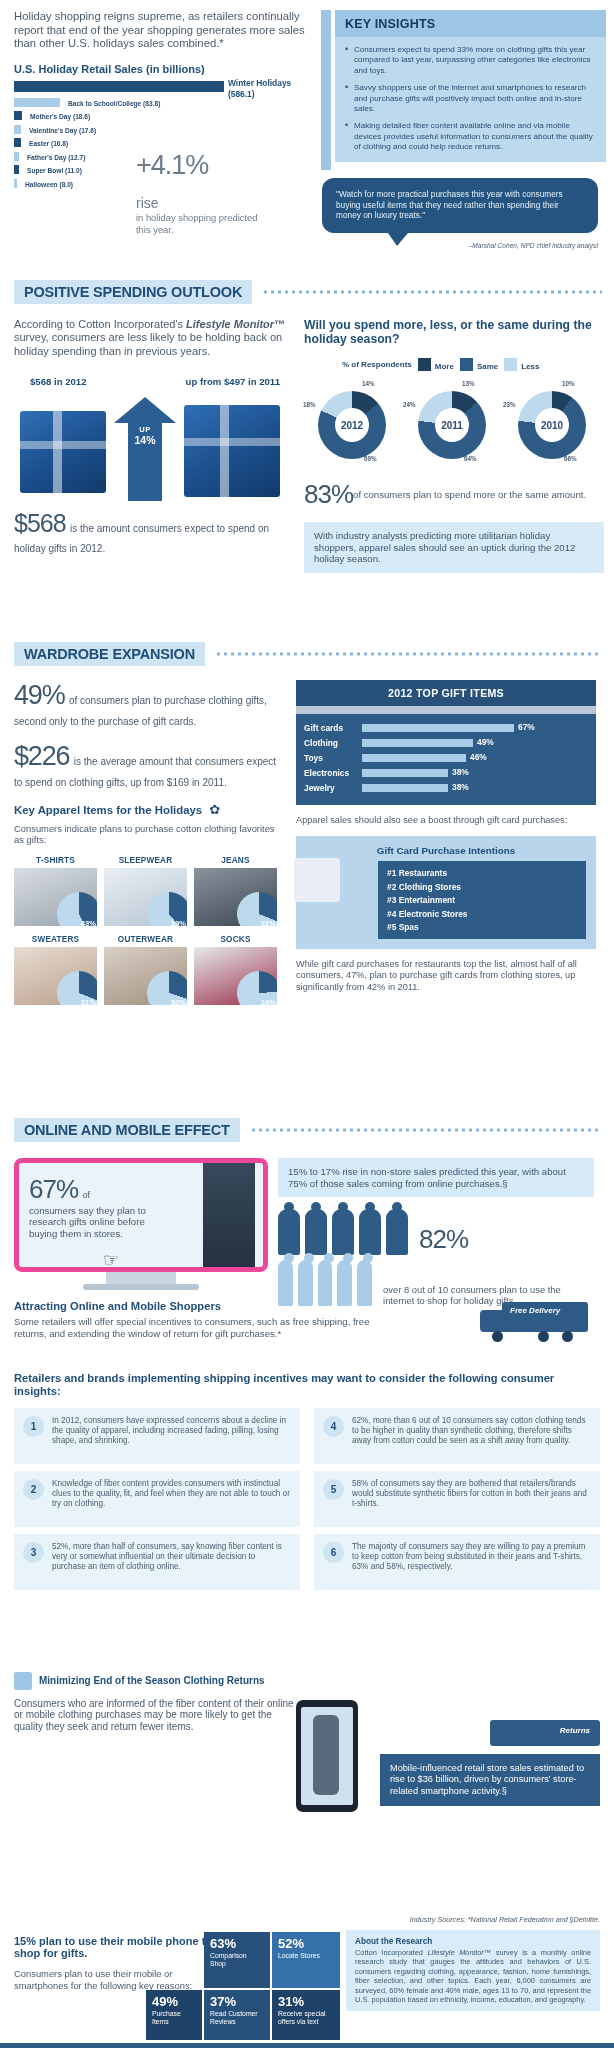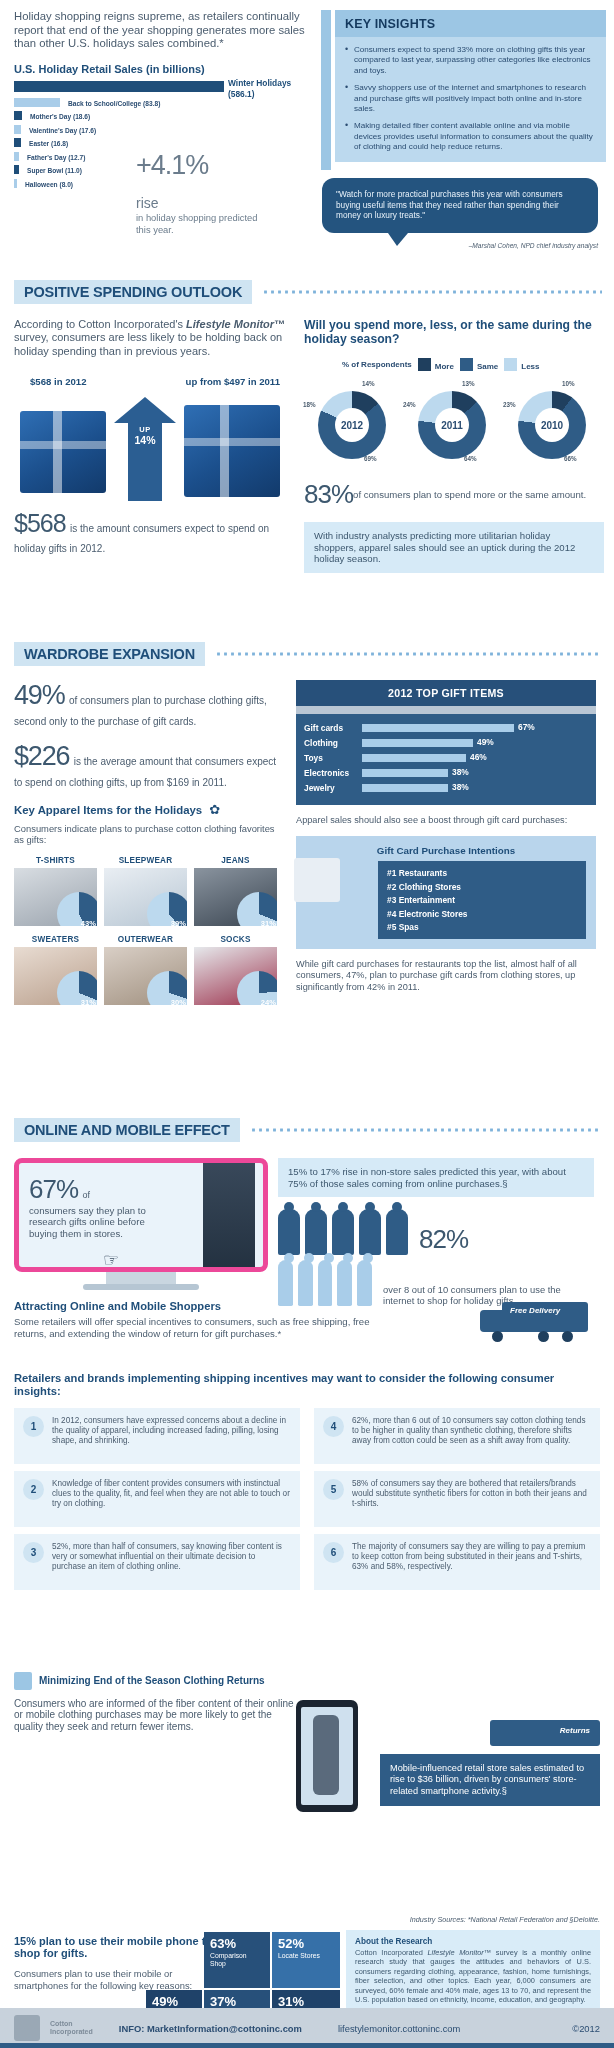--- a/index.html
+++ b/index.html
@@ -682,25 +682,15 @@
       <div class="v">31%</div>
       <div class="l">Receive special offers via text</div>
     </div>
   </div>
 
   <div class="about">
     <h5>About the Research</h5>
     <p><span>Cotton Incorporated </span><i>Lifestyle Monitor</i><span>™ survey is a monthly online research study that gauges the attitudes and behaviors of U.S. consumers regarding clothing, appearance, fashion, home furnishings, fiber selection, and other topics. Each year, 6,000 consumers are surveyed, 60% female and 40% male, ages 13 to 70, and represent the U.S. population based on ethnicity, income, education, and geography.</span></p>
   </div>
 
-  <div class="footer">
-    <div class="logo"></div>
-    <div class="lg-tx">
-      <div>Cotton</div>
-      <div>Incorporated</div>
-    </div>
-    <div class="info">INFO:  MarketInformation@cottoninc.com</div>
-    <div class="site">lifestylemonitor.cottoninc.com</div>
-    <div class="cr">©2012</div>
-  </div>
   <div class="footbar"></div>
 
 </div>
 
 </body></html>

